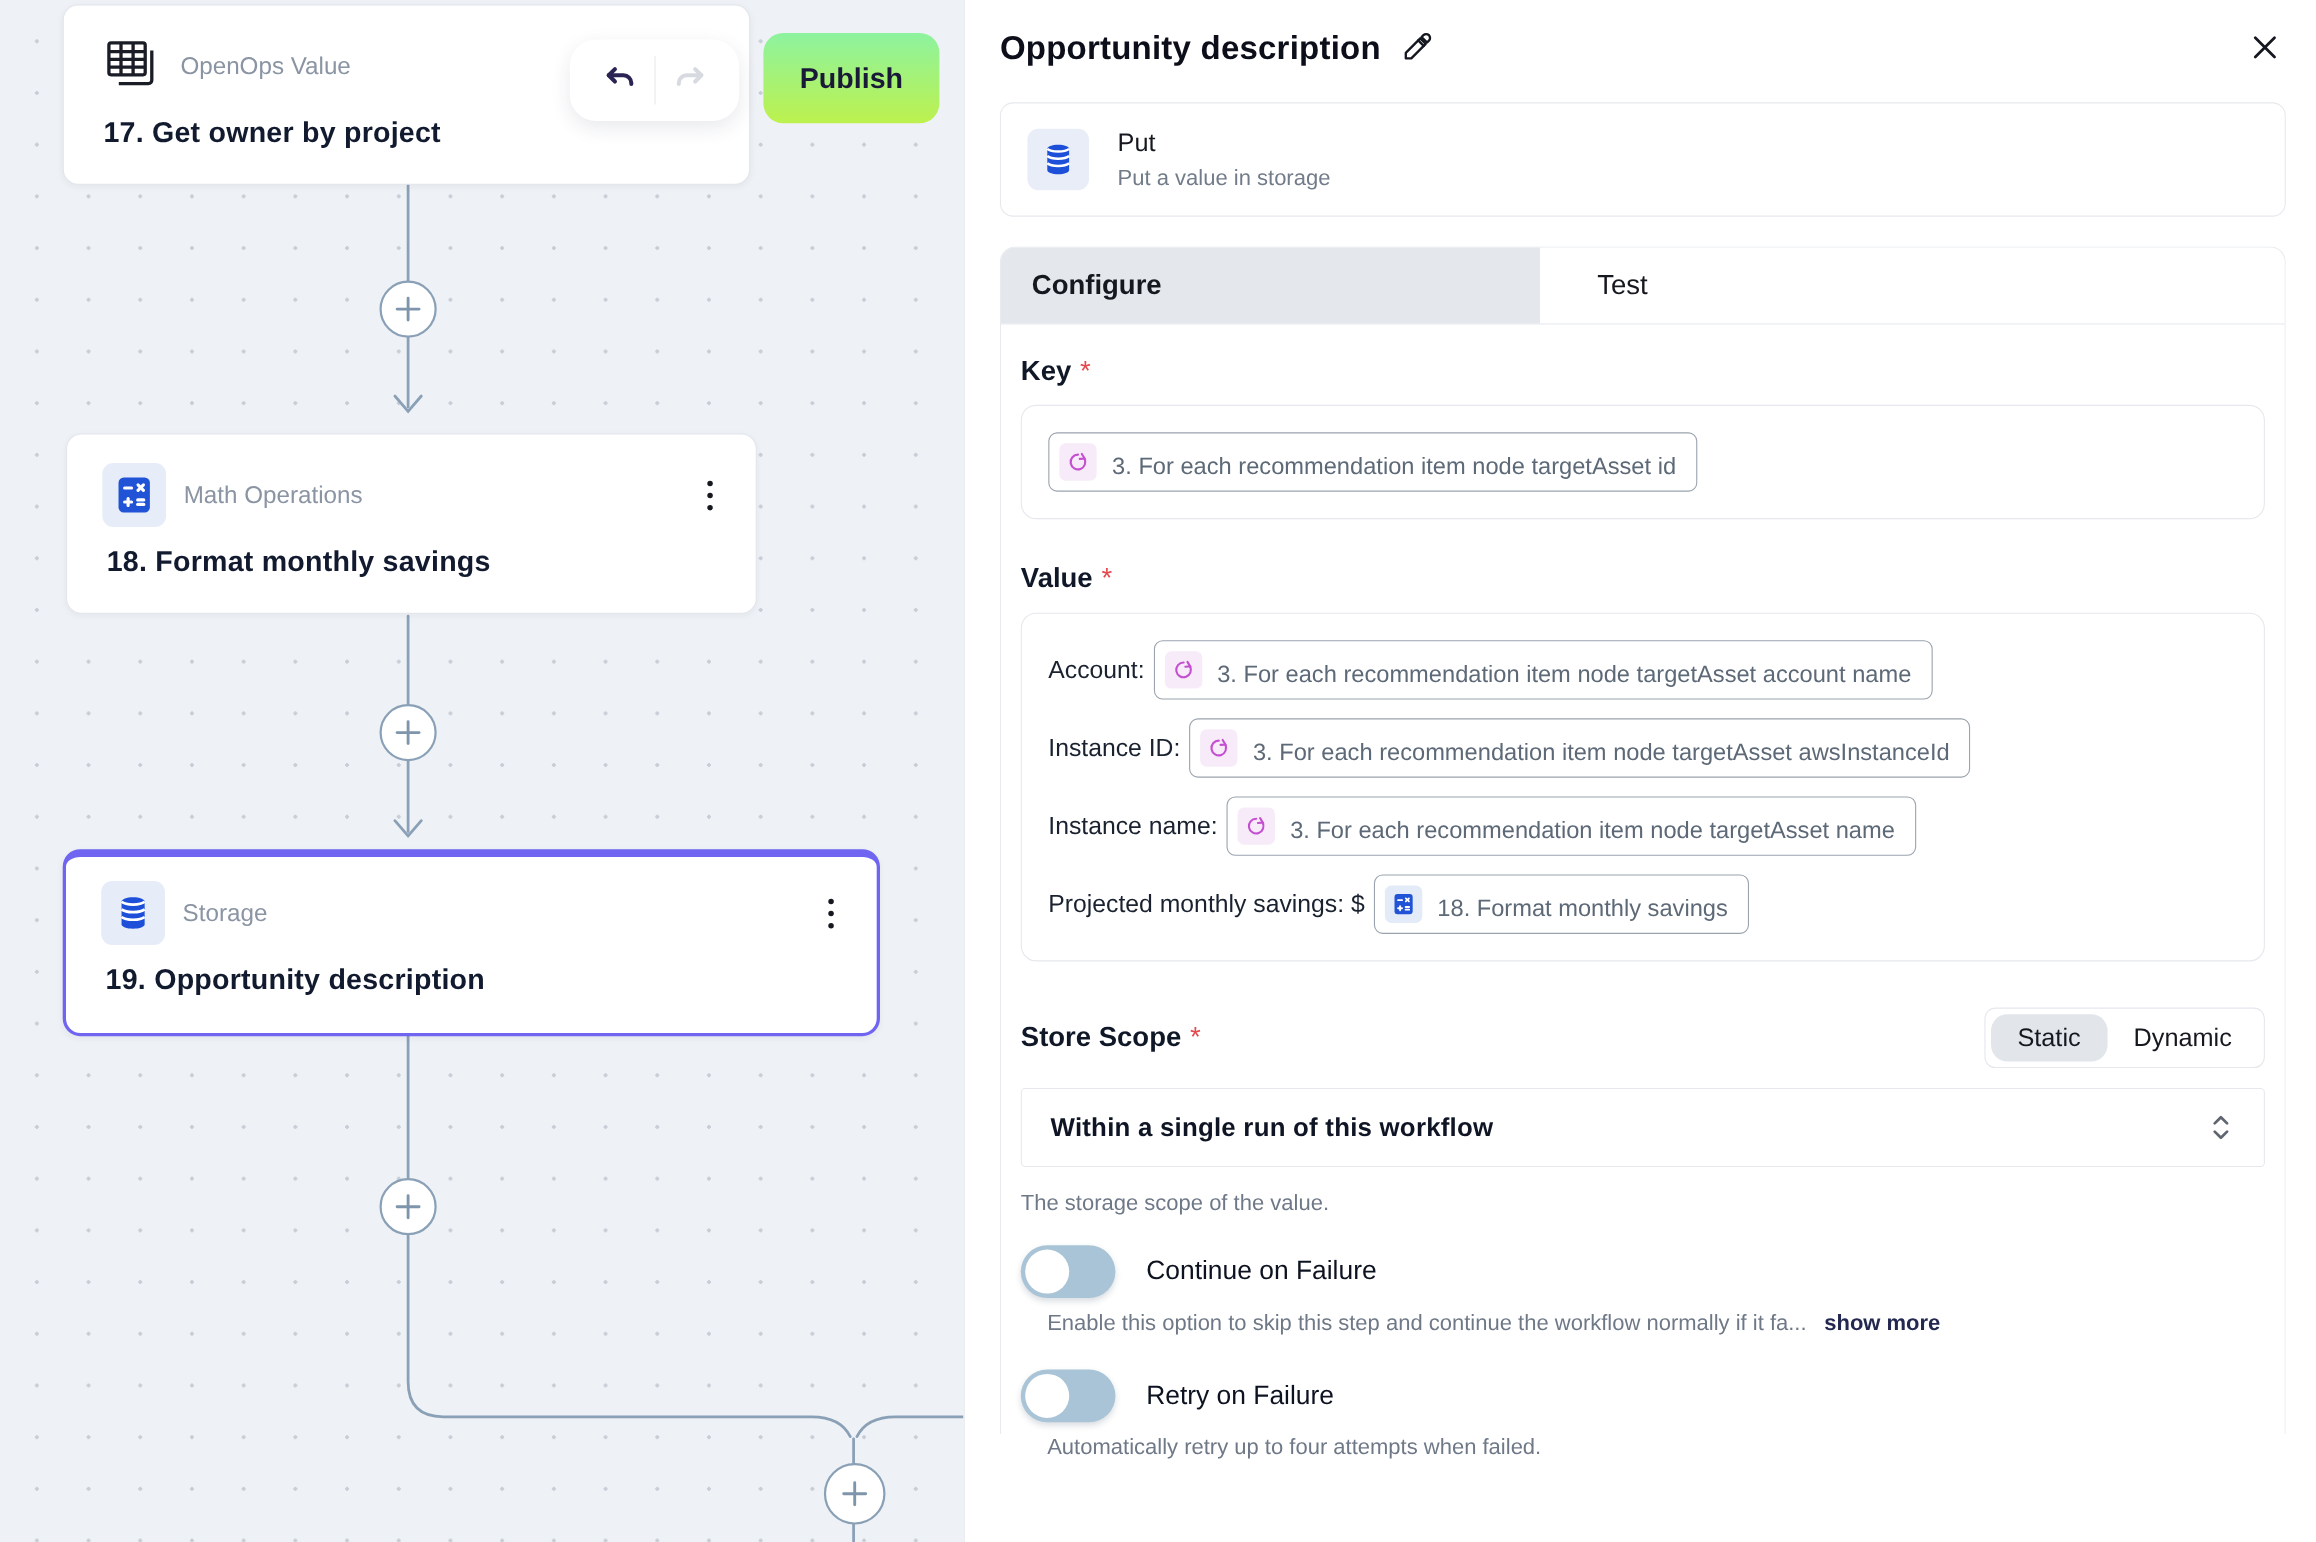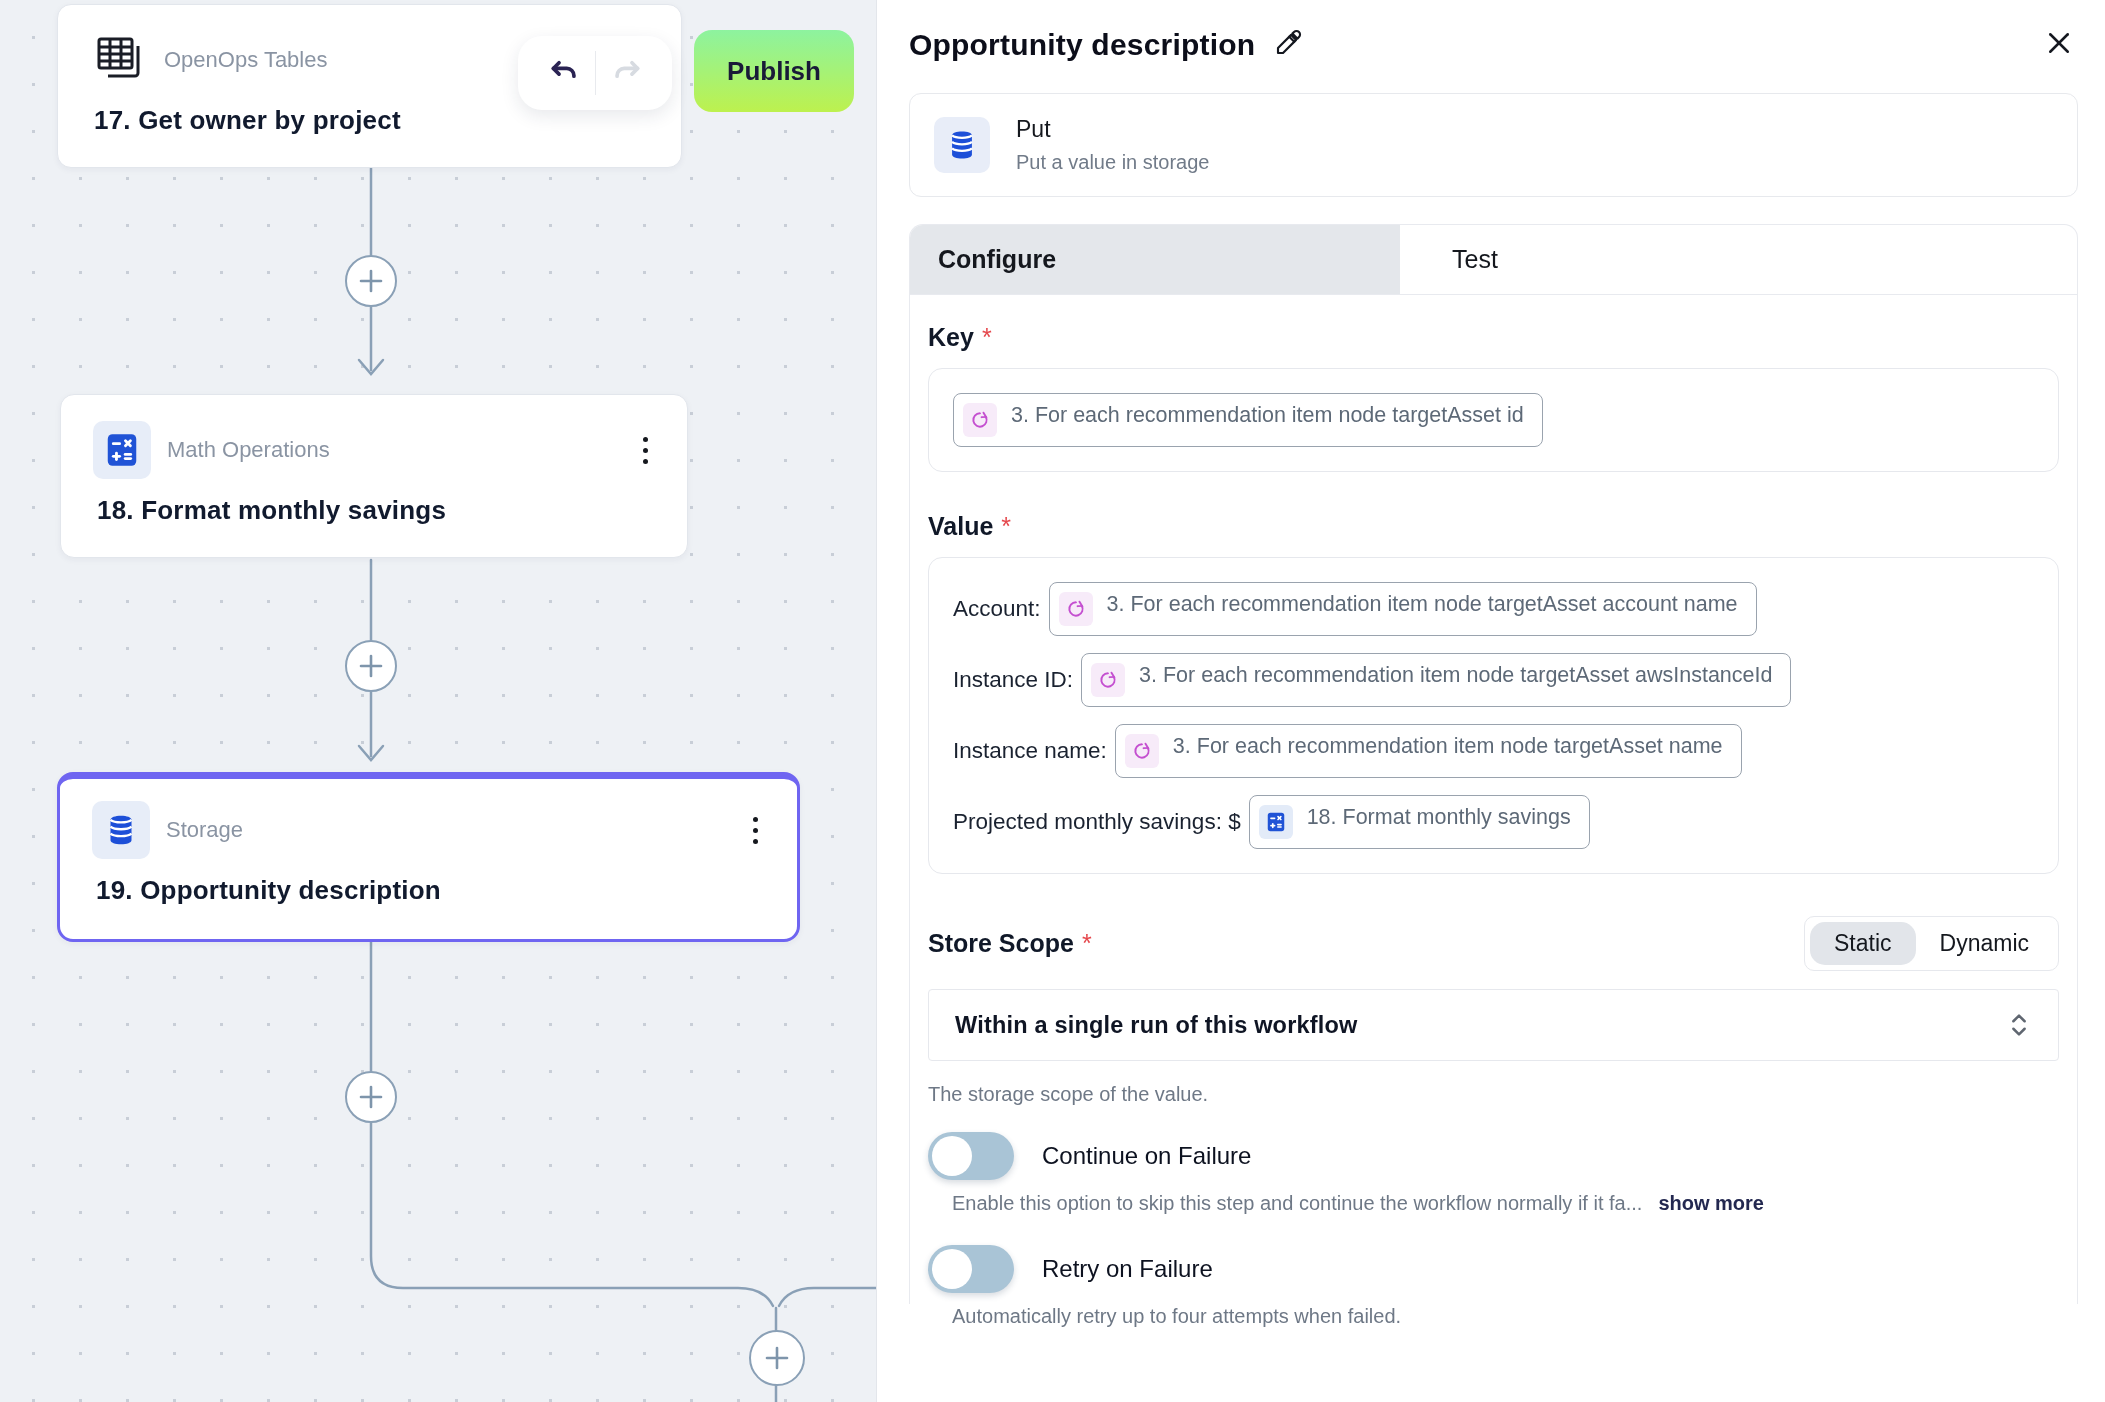--- a/index.html
+++ b/index.html
@@ -69,21 +69,21 @@
   .tab { display:flex; align-items:center; cursor:pointer; font-size:25px; color:#15181e; }
   .tab.active { width:490px; background:#e4e7eb; border-top-left-radius:13px; padding-left:28px; font-weight:bold; }
   .tab.inactive { flex:1; padding-left:12px; font-weight:normal;margin-left:40px; }
 
   .section-content { padding:0 18px 30px 18px; }
   .field-label { margin-top:28px; font-size:25px; font-weight:bold; color:#101828; }
   .req { color:#e5484d; font-weight:normal; margin-left:8px; }
 
   .input-box { margin-top:16px; border:1px solid #e6e8ed; border-radius:14px; padding:24px; background:#fff; }
 
-  .token { display:inline-flex; align-items:flex-start; gap:14px; border:1.5px solid #9aa3ae; border-radius:8px;
+  .token { display:inline-flex; align-items:flex-end; gap:14px; border:1.5px solid #9aa3ae; border-radius:8px;
     padding:9px 18px 9px 9px; background:#fff; cursor:default; max-width:100%; }
   .token-ic { width:34px; height:34px; border-radius:6px; display:flex; align-items:center; justify-content:center; flex:0 0 auto; }
   .token-ic.loop { background:#f7ebf9; }
   .token-ic.calc { background:#e3ebf8; }
   .token-text { font-size:21.5px; color:#5d6977; white-space:nowrap; }
 
   .value-box { margin-top:16px; border:1px solid #e6e8ed; border-radius:14px; padding:24px; display:flex; flex-direction:column; gap:17px; }
   .vrow { display:flex; align-items:center; }
   .vrow-label { font-size:22.5px; color:#1a2230; margin-right:8px; white-space:nowrap; }
 
@@ -132,21 +132,21 @@
           <svg width="52" height="52" viewBox="0 0 26 26" fill="none" stroke="#1a1d26" stroke-width="1.5">
             <rect x="3" y="2.5" width="16.5" height="14.5" rx="1"></rect>
             <line x1="3" y1="6.5" x2="19.5" y2="6.5"></line>
               <line x1="3" y1="10" x2="19.5" y2="10"></line>
               <line x1="3" y1="13.5" x2="19.5" y2="13.5"></line>
             <line x1="8.5" y1="2.5" x2="8.5" y2="17"></line>
               <line x1="14" y1="2.5" x2="14" y2="17"></line>
             <path d="M22.5 6 v13.5 a1.5 1.5 0 0 1 -1.5 1.5 H7.5"></path>
           </svg>
         </span>
-        <span class="node-app">OpenOps Tables</span>
+        <span class="node-app">OpenOps Value</span>
       </div>
       <div class="node-title">17. Get owner by project</div>
     </div>
 
     <div class="float-toolbar">
       <button class="tbtn">
         <span>
           <svg width="34" height="34" viewBox="0 0 24 24" fill="none" stroke="#2a2353" stroke-width="2.6" stroke-linecap="round" stroke-linejoin="round">
             <path d="M8.5 5.5 L4.5 9.5 L8.5 13.5"></path>
               <path d="M4.5 9.5 H14 a5 5 0 0 1 5 5 v0.5"></path>

